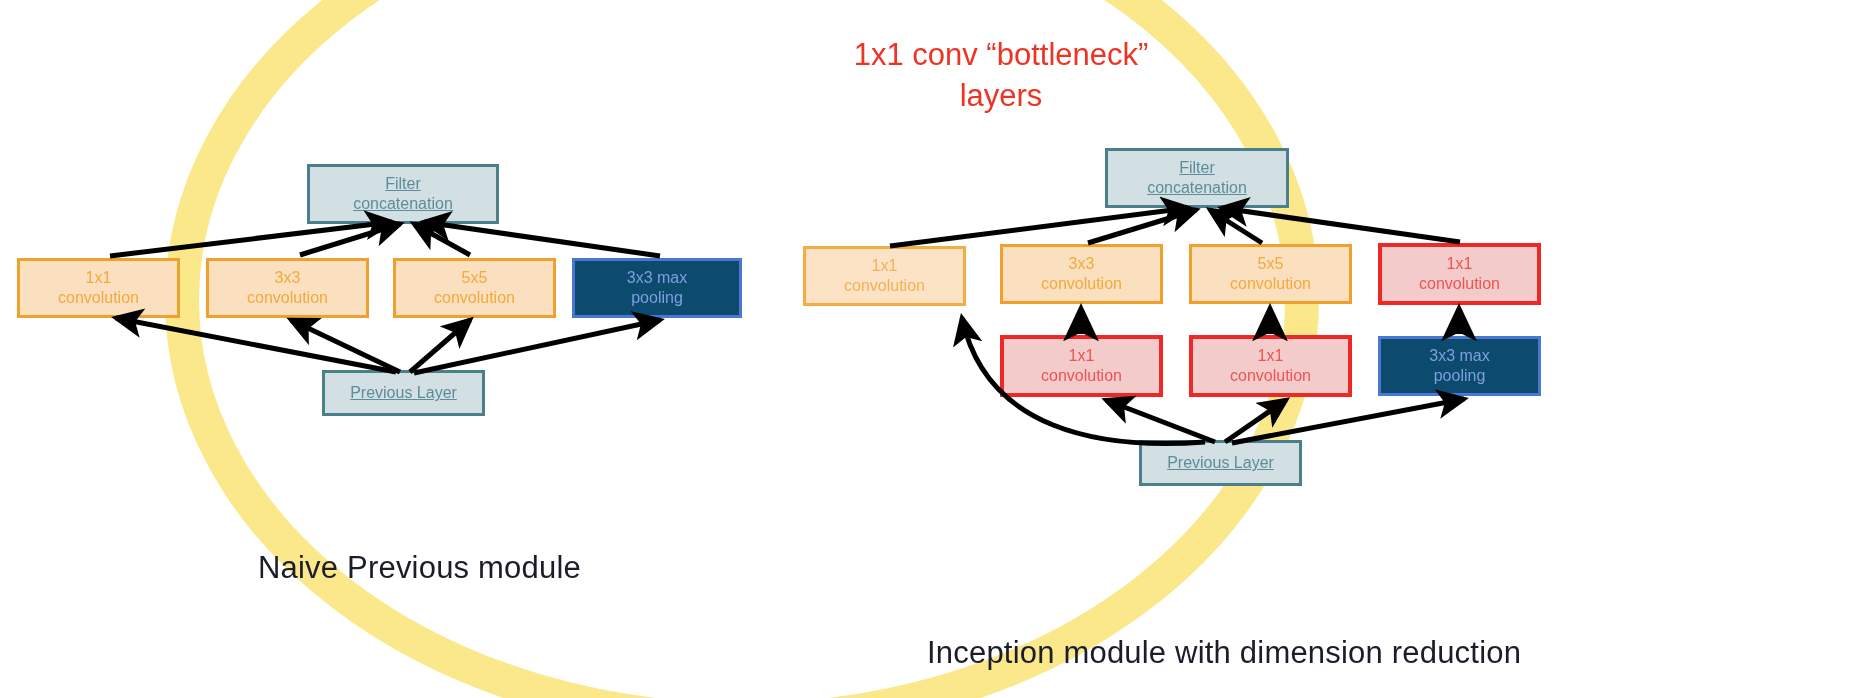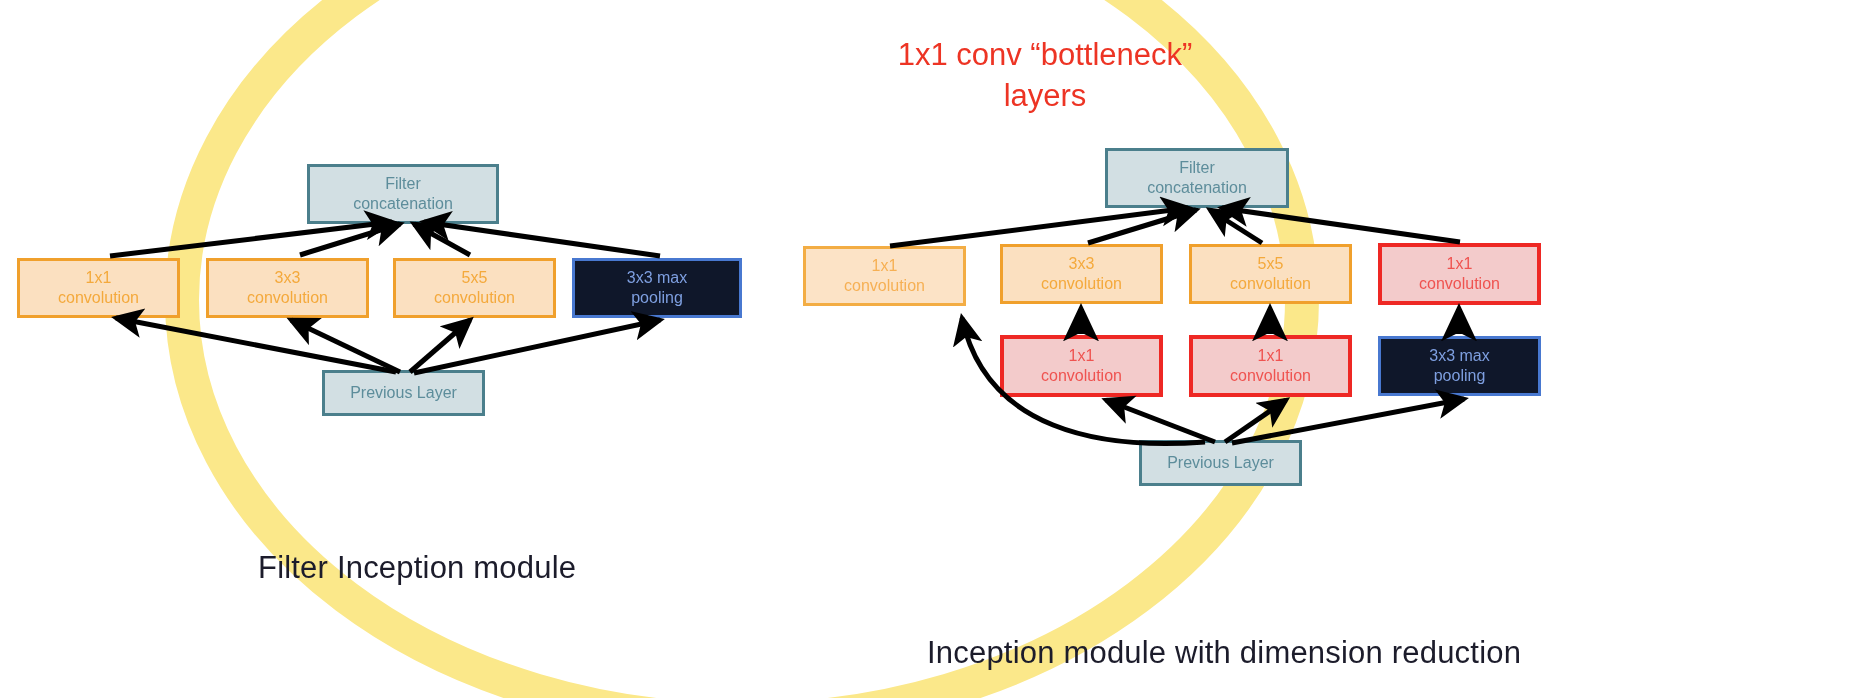--- a/index.html
+++ b/index.html
@@ -20,27 +20,27 @@
   }
 
   
   .n-orange{
     background:#fbe0c0;border:3px solid #f0a02c;color:#f4a93c;
   }
   .n-orange-light{
     background:#fce3c6;border:3px solid #f3ad44;color:#f6b054;
   }
   .n-blue{
-    background:#0f172a;border:3px solid #4878d0;color:#7e9fe0;
+    background:#0c4a6e;border:3px solid #4878d0;color:#7e9fe0;
   }
   .n-red{
     background:#f3cbcb;border:4px solid #ee2824;color:#ef5350;
   }
   .n-teal{
-    background:#d2dfe3;border:3px solid #4b7f8c;color:#5d8d9b;
+    background:#d2dfe3;border:3px solid #4b7f8c;color:#5d8d9b;text-decoration:underline;
   }
 
   .caption{
     position:absolute;z-index:4;color:#1c1c2b;
     font-size:31px;letter-spacing:.2px;white-space:nowrap;
   }
   .redtitle{
     position:absolute;z-index:4;color:#ed3424;
     font-size:31px;line-height:1.33;text-align:center;white-space:pre-line;
   }
@@ -64,23 +64,23 @@
 convolution</div>
 
   <div class="node n-orange" style="left:393px;top:258px;width:163px;height:60px;font-size:16px;">5x5
 convolution</div>
 
   <div class="node n-blue" style="left:572px;top:258px;width:170px;height:60px;font-size:16px;">3x3 max
 pooling</div>
 
   <div class="node n-teal" style="left:322px;top:370px;width:163px;height:46px;font-size:16px;">Previous Layer</div>
 
-  <div class="caption" style="left:258px;top:550px;">Filter Inception module</div>
+  <div class="caption" style="left:258px;top:550px;">Naive Previous module</div>
 
-  <div class="redtitle" style="left:840px;top:34px;width:410px;">1x1 conv “bottleneck”
+  <div class="redtitle" style="left:796px;top:34px;width:410px;">1x1 conv “bottleneck”
 layers</div>
 
   <div class="node n-teal" style="left:1105px;top:148px;width:184px;height:60px;font-size:16px;">Filter
 concatenation</div>
 
   <div class="node n-orange-light" style="left:803px;top:246px;width:163px;height:60px;font-size:16px;">1x1
 convolution</div>
 
   <div class="node n-orange" style="left:1000px;top:244px;width:163px;height:60px;font-size:16px;">3x3
 convolution</div>

